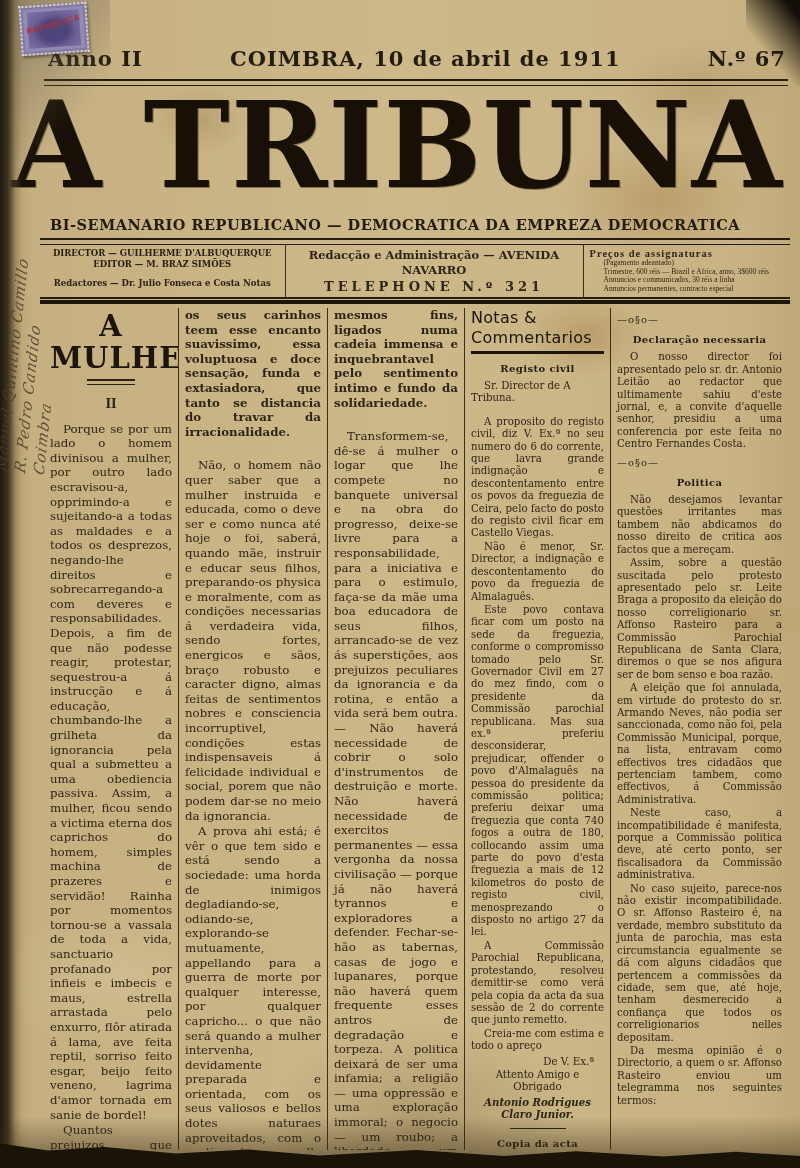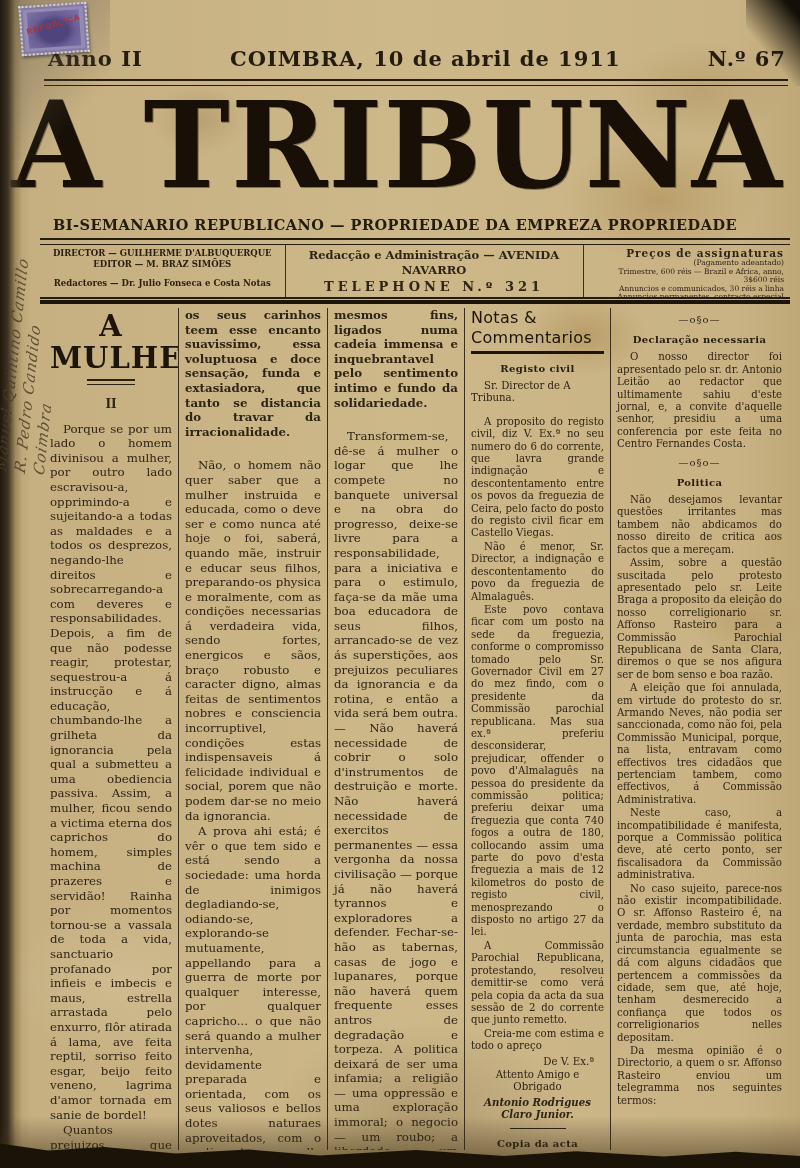--- a/index.html
+++ b/index.html
@@ -57,21 +57,21 @@
   .infobar{position:absolute;left:40px;right:10px;top:245px;height:52px;display:flex;z-index:3;
     border-bottom:2px solid #241c0f;}
   .infocell{padding:3px 6px;overflow:hidden;}
   .ic-left{width:31%;border-right:1px solid #3a2f1c;text-align:center;}
   .ic-left .l1{font-weight:bold;font-size:8.5px;line-height:11px;color:#2a2112;}
   .ic-left .gap{height:8px;}
   .ic-mid{width:38%;border-right:1px solid #3a2f1c;text-align:center;}
   .ic-mid .m1{font-size:11.5px;font-weight:bold;line-height:15px;}
   .ic-mid .m2{font-size:13px;font-weight:bold;letter-spacing:4px;line-height:17px;}
   .ic-mid .m3{font-size:8px;line-height:11px;}
-  .ic-right{flex:1;text-align:right;}
+  .ic-right{flex:1;text-align:left;font-family:Liberation Serif, serif;}
   .ic-right .r0{font-weight:bold;font-size:10.5px;letter-spacing:1px;line-height:11px;}
   .ic-right .r{font-size:7.5px;line-height:8.6px;margin-left:14px;}
   .rule-c{position:absolute;left:40px;right:10px;top:300px;height:4px;background:#1d150a;z-index:3;}
 
   
   .cols{position:absolute;left:44px;right:12px;top:308px;bottom:18px;display:flex;z-index:3;overflow:hidden;}
   .newsCol{overflow:hidden;padding:0 6px;}
   .newsCol + .newsCol{border-left:1px solid #3a2f1c;}
   .c1{width:122px;} .c2{width:136px;} .c3{width:124px;} .c4{width:133px;} .c5{flex:1;}
   .colfont-a{font-size:11.8px;line-height:14.6px;}
@@ -84,21 +84,21 @@
   .blk-pn{text-align:justify;margin:0 0 19px;font-weight:bold;}
   .blk-h2{text-align:center;font-weight:bold;font-size:13px;line-height:15px;margin:7px 0 5px;color:#241c0f;letter-spacing:.4px;}
   .dense .blk-h2{font-size:10px;margin:6px 0 4px;}
   .blk-ntitle{font-family:"DejaVu Sans",sans-serif;font-weight:normal;font-size:16px;line-height:20px;
     border-bottom:3px solid #1d150a;padding-bottom:3px;margin:0 0 7px;color:#1d150a;letter-spacing:.3px;}
   .blk-salut{text-indent:13px;margin:0 0 11px;}
   .blk-right{text-align:right;margin:3px 10px 1px;}
   .blk-center{text-align:center;margin:1px 0;}
   .blk-sigit{text-align:center;font-style:italic;font-weight:bold;margin:2px 0 6px;}
   .blk-rule{width:56px;border-top:1px solid #2a2112;margin:7px auto;}
-  .blk-orn2{text-align:center;margin:6px 0;font-size:10px;letter-spacing:1px;}
+  .blk-orn2{margin:6px 0;font-size:10px;letter-spacing:1px;}
 </style>
 </head>
 <body>
 
 <div class="page">
   <div class="corner-tl"></div>
   <div class="corner-tr"></div>
   <div class="left-edge"></div>
   <div class="bottom-shadow"></div>
   <div class="bottom-edge"></div>
@@ -115,21 +115,21 @@
   </div>
 
   <div class="topline">
     <span class="t">Anno II</span>
     <span class="t">COIMBRA, 10 de abril de 1911</span>
     <span class="t">N.º 67</span>
   </div>
   <div class="rule-a"></div>
 
   <div class="masthead">A TRIBUNA</div>
-  <div class="subtitle">BI-SEMANARIO REPUBLICANO — PROPRIEDADE DA EMPREZA PROPRIEDADE</div>
+  <div class="subtitle">BI-SEMANARIO REPUBLICANO — DEMOCRATICA DA EMPREZA DEMOCRATICA</div>
   <div class="rule-b"></div>
 
   <div class="infobar">
     <div class="infocell ic-left">
       <div class="l1">DIRECTOR — GUILHERME D'ALBUQUERQUE</div>
       <div class="l1">EDITOR — M. BRAZ SIMÕES</div>
       <div class="gap"></div>
       <div class="l1">Redactores — Dr. Julio Fonseca e Costa Notas</div>
     </div>
     <div class="infocell ic-mid">

